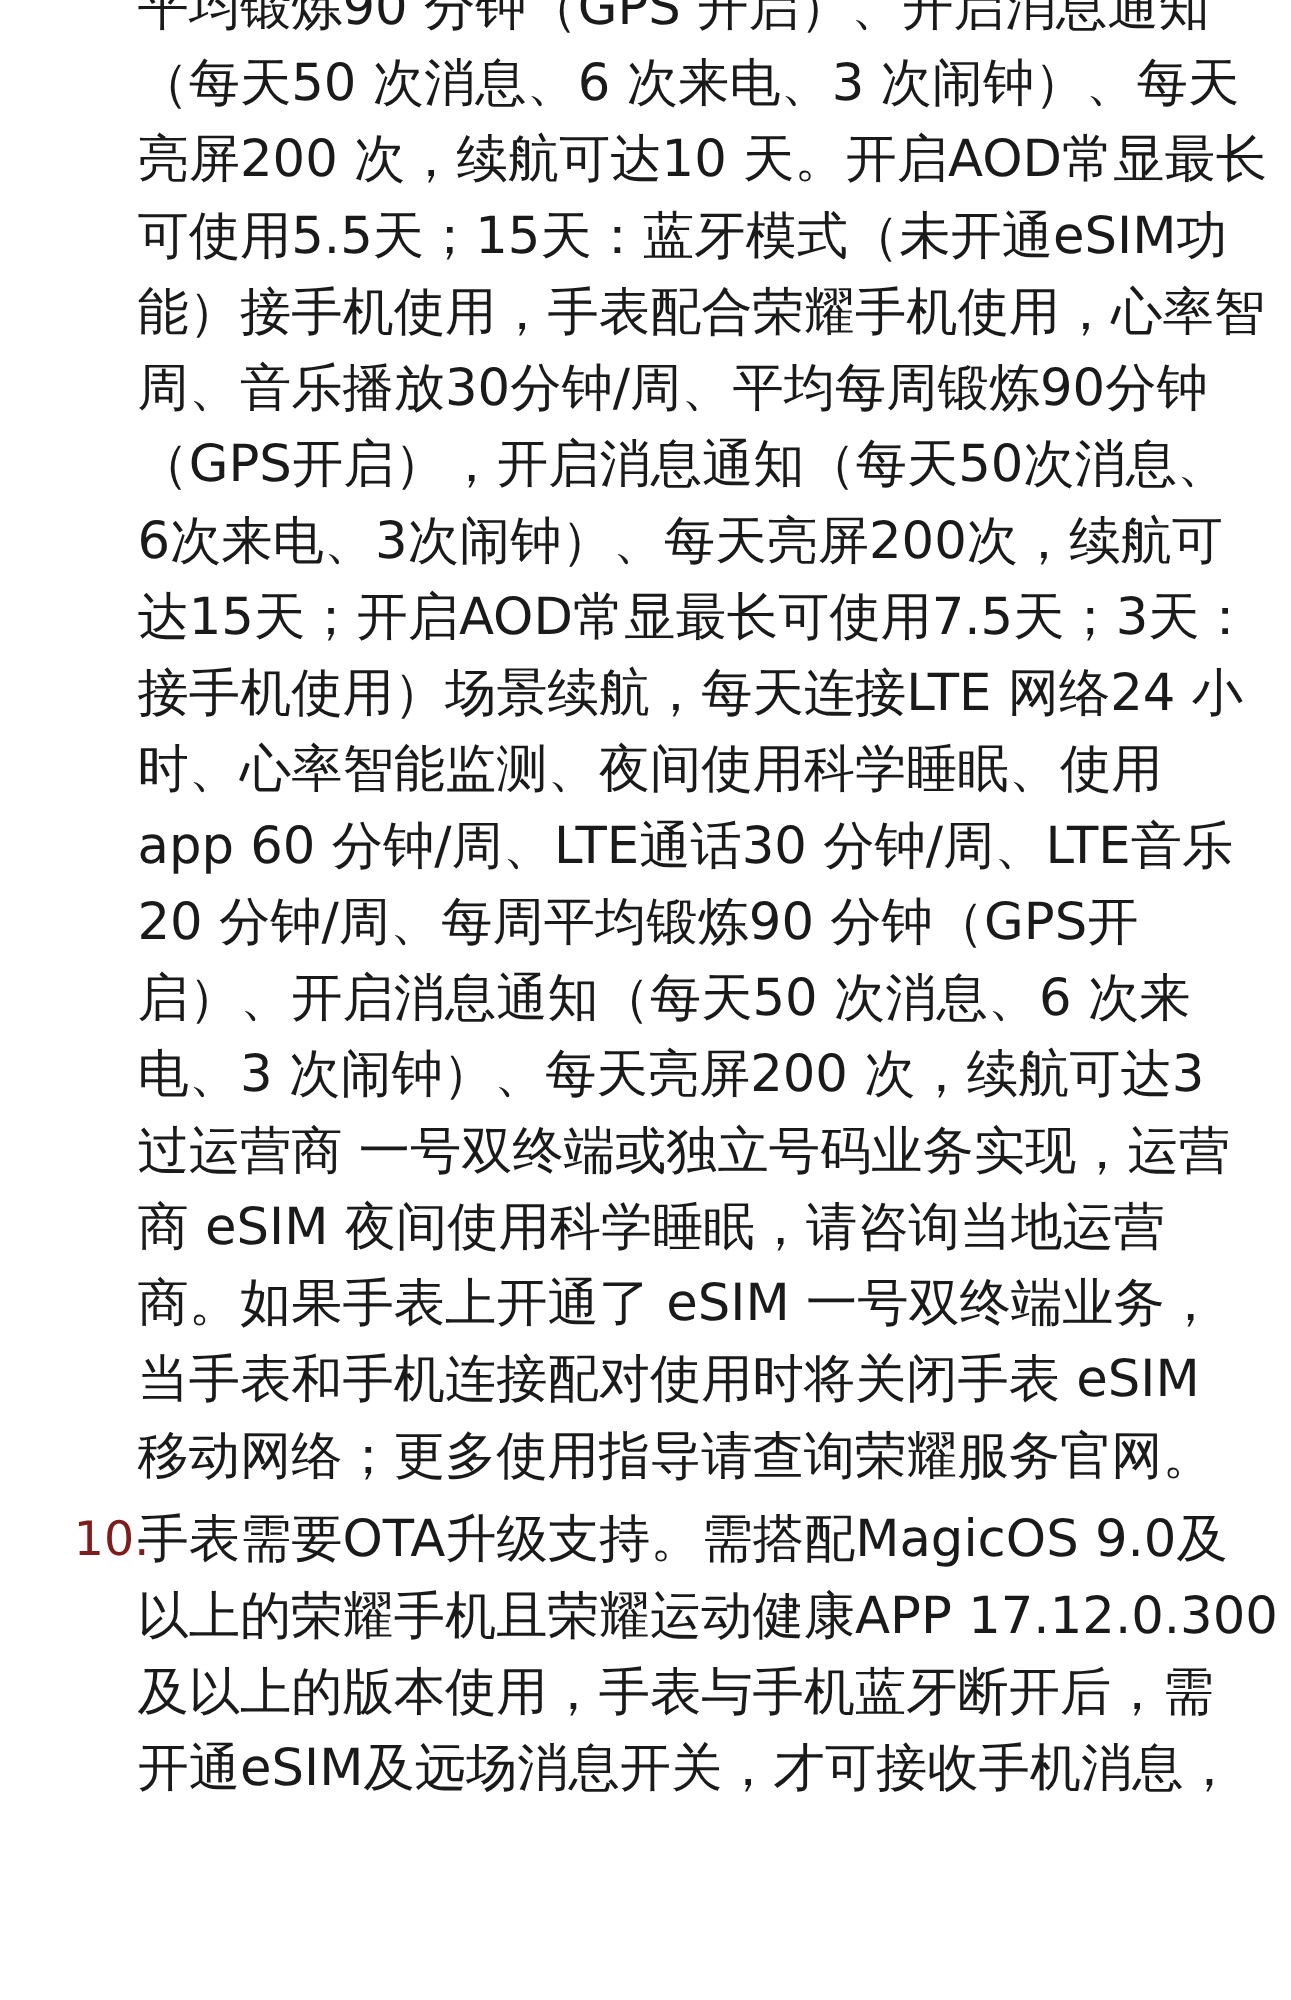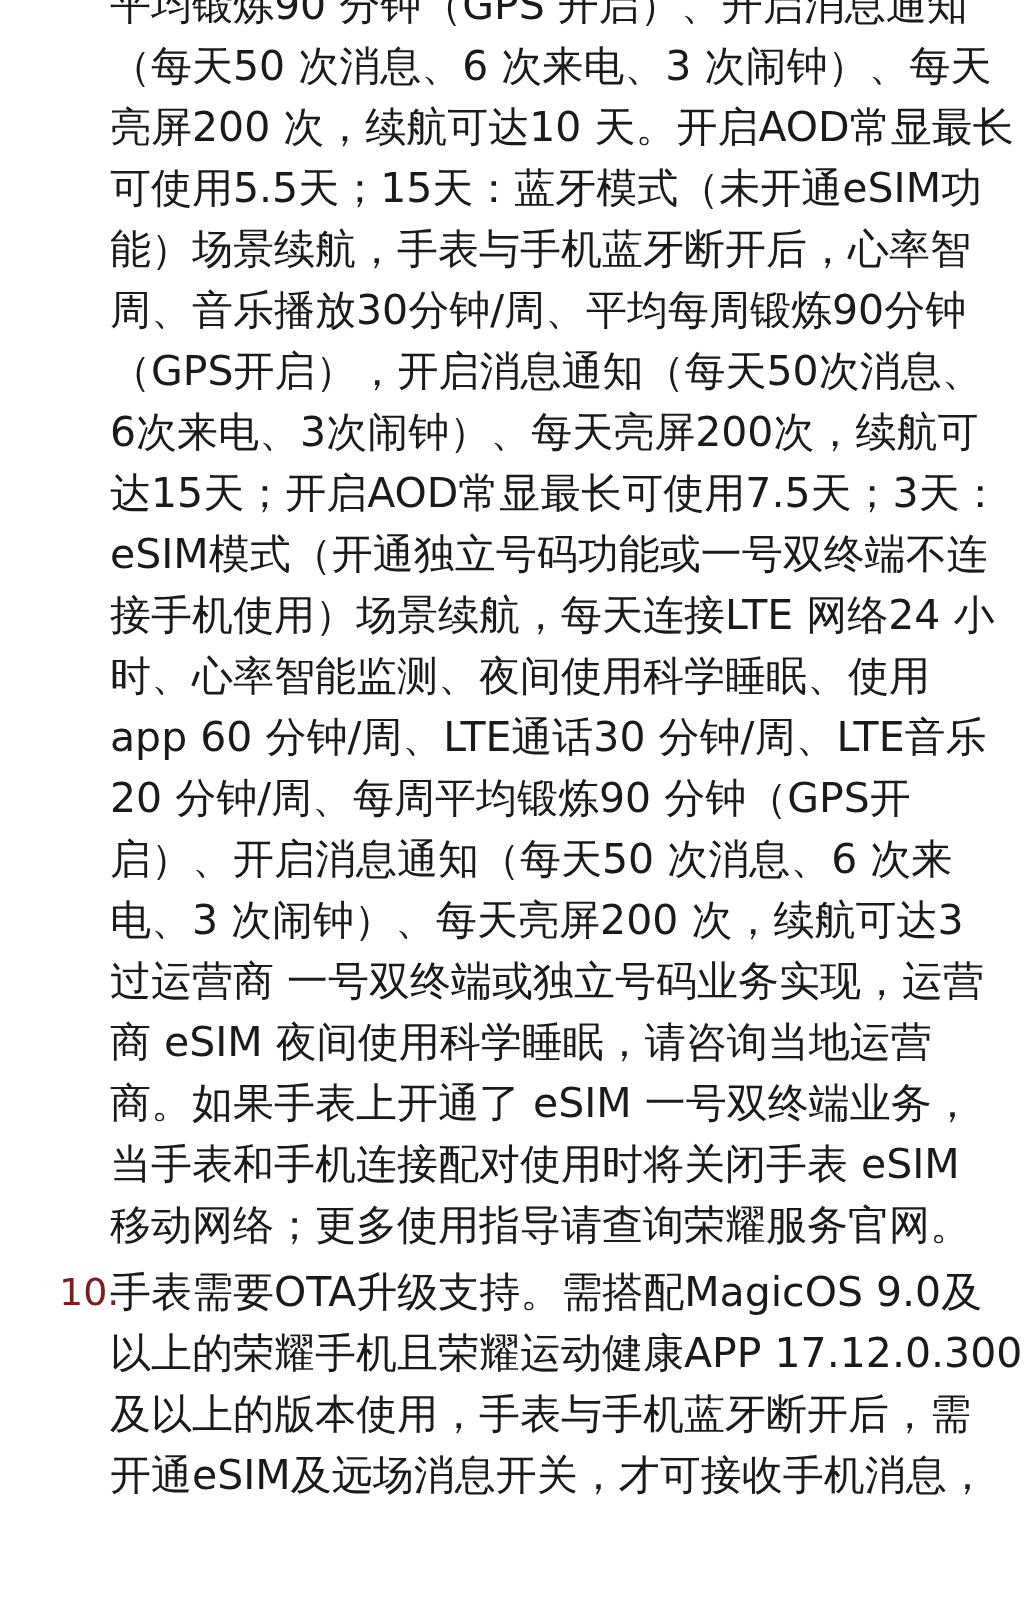--- a/index.html
+++ b/index.html
@@ -43,26 +43,25 @@
 <body>
 
 <div class="doc">
 
   <div class="list-item">
     <div class="lines">
         <div class="line">平均锻炼90 分钟（GPS 开启）、开启消息通知</div>
         <div class="line">（每天50 次消息、6 次来电、3 次闹钟）、每天</div>
         <div class="line">亮屏200 次，续航可达10 天。开启AOD常显最长</div>
         <div class="line">可使用5.5天；15天：蓝牙模式（未开通eSIM功</div>
-        <div class="line">能）场景续航，手表与手机蓝牙断开后，心率智</div>
+        <div class="line">能）接手机使用，手表配合荣耀手机使用，心率智</div>
         <div class="line">周、音乐播放30分钟/周、平均每周锻炼90分钟</div>
         <div class="line">（GPS开启），开启消息通知（每天50次消息、</div>
         <div class="line">6次来电、3次闹钟）、每天亮屏200次，续航可</div>
         <div class="line">达15天；开启AOD常显最长可使用7.5天；3天：</div>
-        <div class="line">eSIM模式（开通独立号码功能或一号双终端不连</div>
         <div class="line">接手机使用）场景续航，每天连接LTE 网络24 小</div>
         <div class="line">时、心率智能监测、夜间使用科学睡眠、使用</div>
         <div class="line">app 60 分钟/周、LTE通话30 分钟/周、LTE音乐</div>
         <div class="line">20 分钟/周、每周平均锻炼90 分钟（GPS开</div>
         <div class="line">启）、开启消息通知（每天50 次消息、6 次来</div>
         <div class="line">电、3 次闹钟）、每天亮屏200 次，续航可达3</div>
         <div class="line">过运营商 一号双终端或独立号码业务实现，运营</div>
         <div class="line">商 eSIM 夜间使用科学睡眠，请咨询当地运营</div>
         <div class="line">商。如果手表上开通了 eSIM 一号双终端业务，</div>
         <div class="line">当手表和手机连接配对使用时将关闭手表 eSIM</div>

